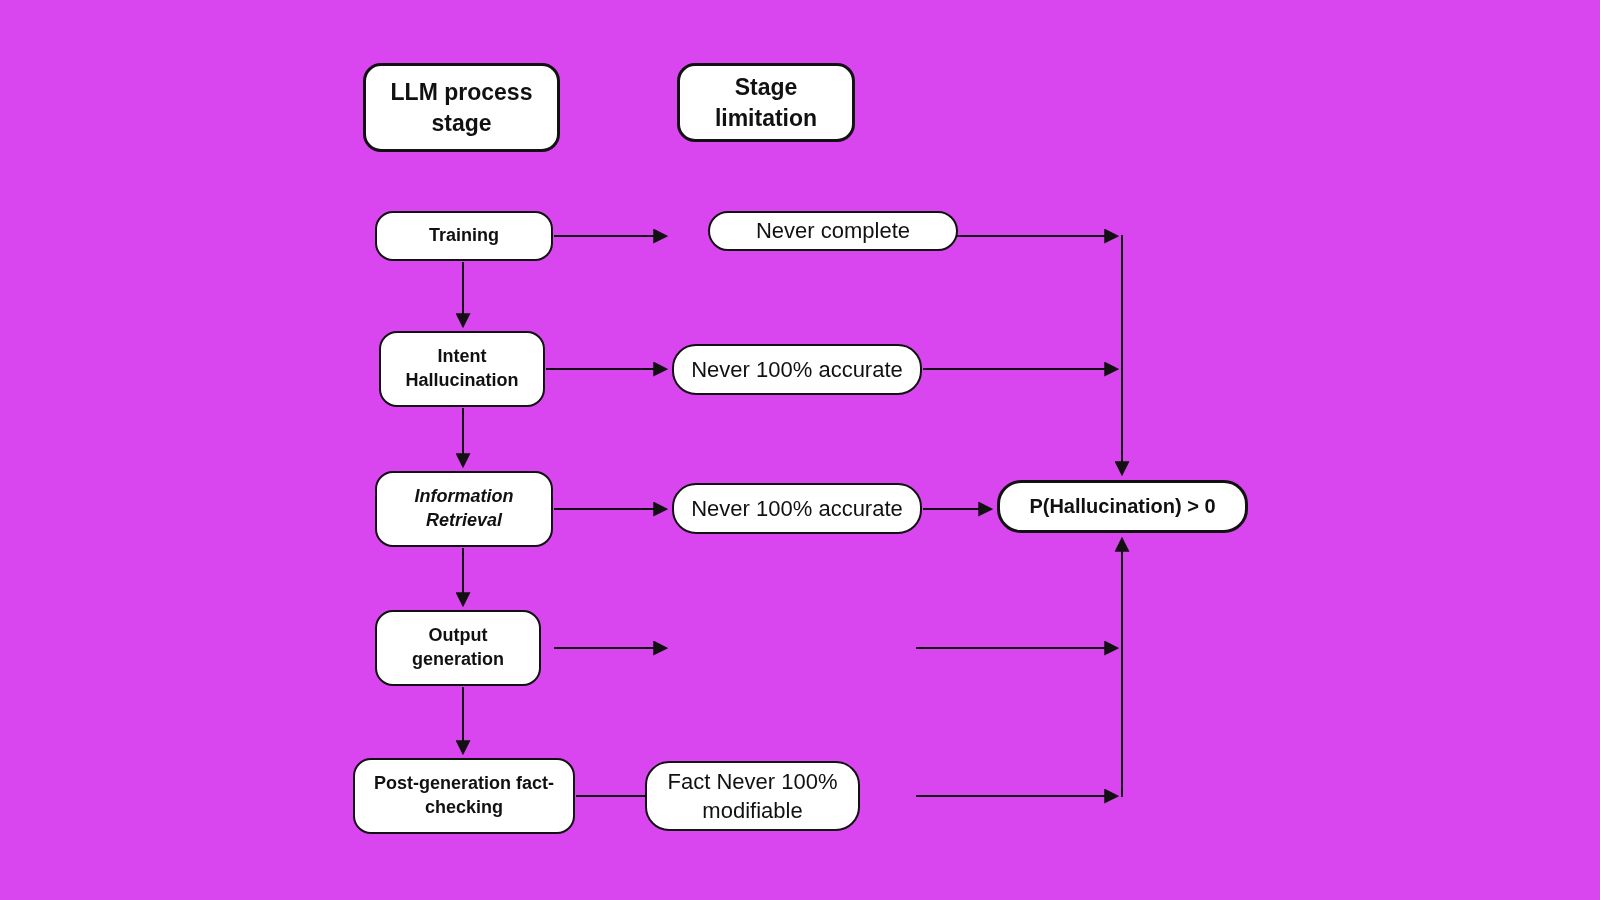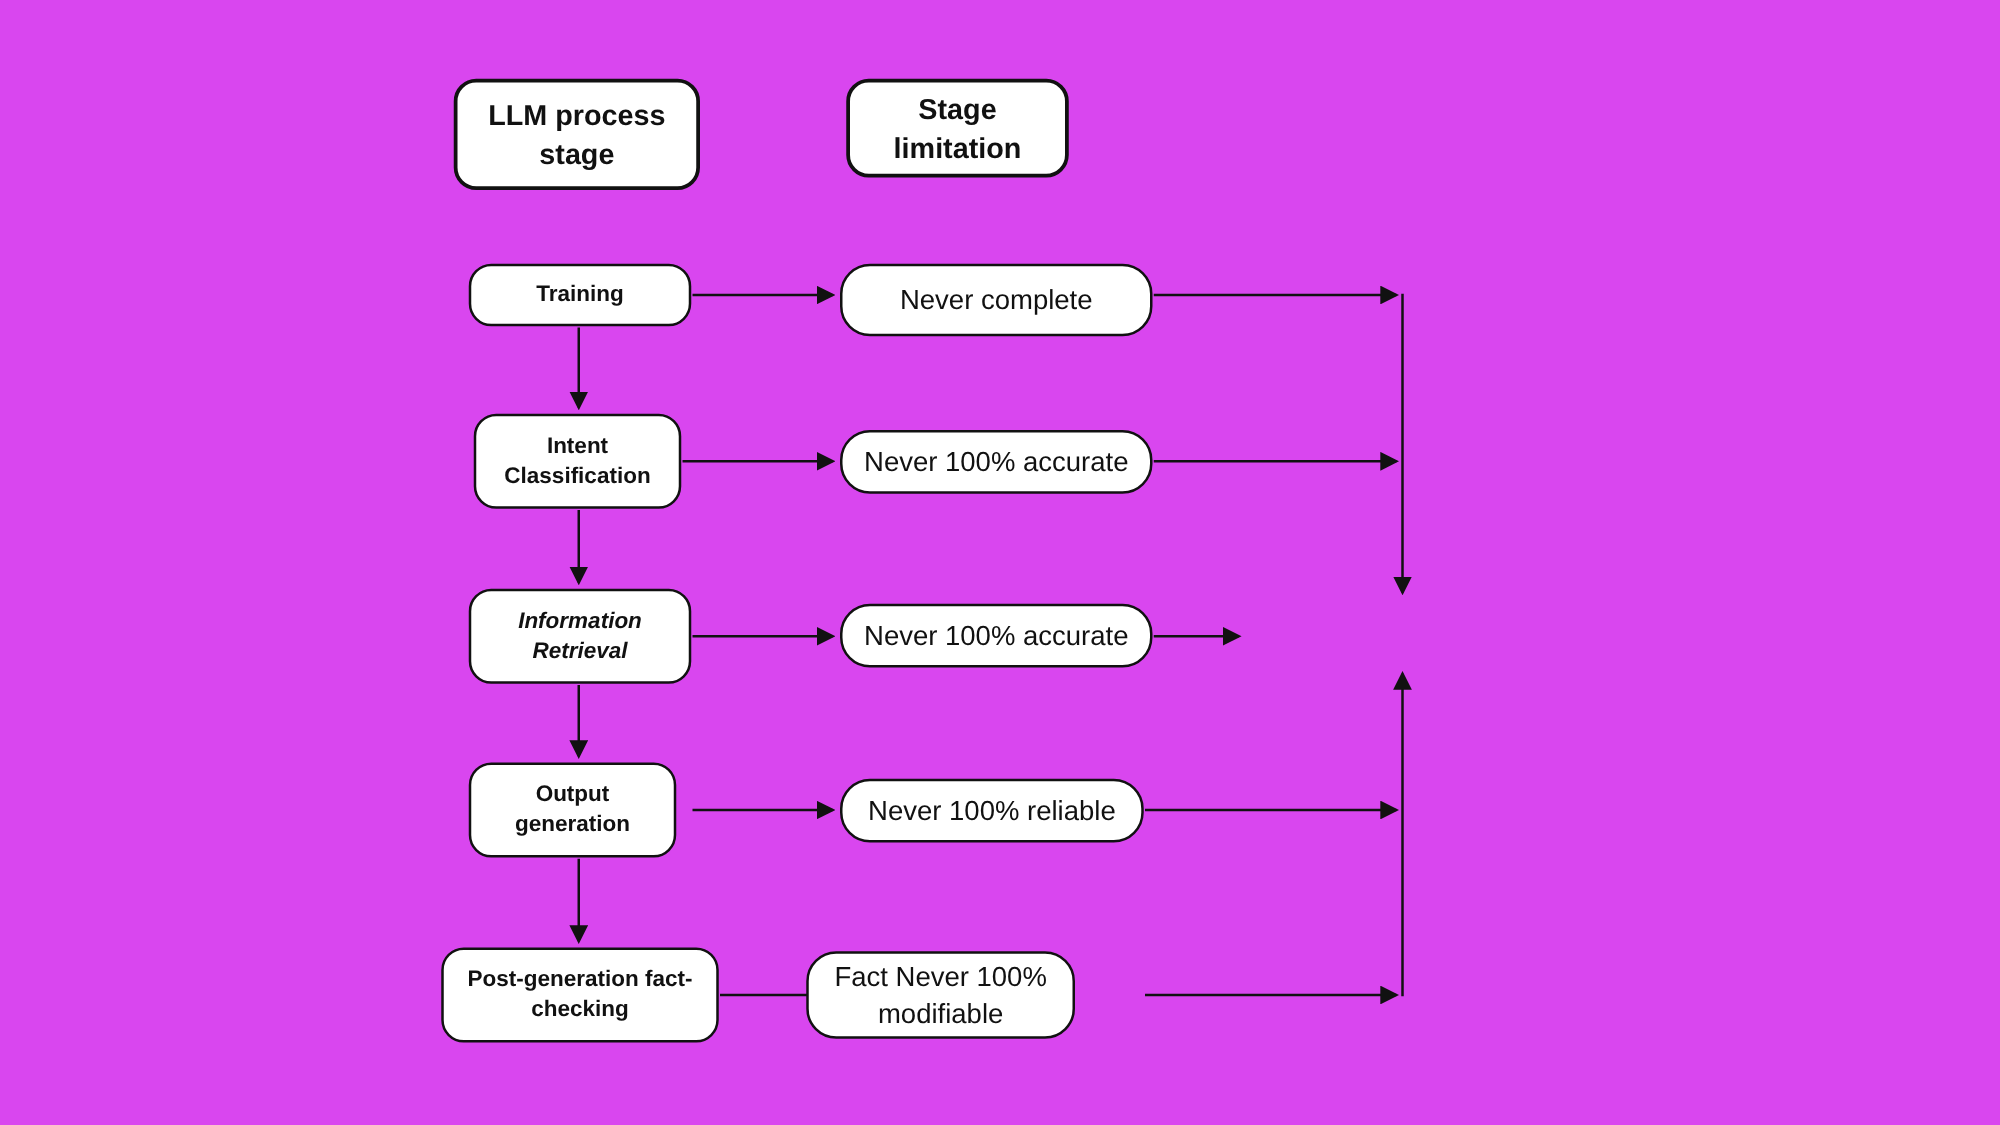--- a/index.html
+++ b/index.html
@@ -65,21 +65,21 @@
   
   #hdr-stage  { left: 363px; top: 63px; width: 197px; height: 89px; }
   #hdr-limit  { left: 677px; top: 63px; width: 178px; height: 79px; }
   
   #stage-0 { left: 375px; top: 211px; width: 178px; height: 50px; }
   #stage-1 { left: 379px; top: 331px; width: 166px; height: 76px; }
   #stage-2 { left: 375px; top: 471px; width: 178px; height: 76px; font-style: italic; }
   #stage-3 { left: 375px; top: 610px; width: 166px; height: 76px; }
   #stage-4 { left: 353px; top: 758px; width: 222px; height: 76px; }
   
-  #limit-0 { left: 672px; top: 211px; width: 250px; height: 58px; }
+  #limit-0 { left: 708px; top: 211px; width: 250px; height: 40px; }
   #limit-1 { left: 672px; top: 344px; width: 250px; height: 51px; }
   #limit-2 { left: 672px; top: 483px; width: 250px; height: 51px; }
   #limit-3 { left: 672px; top: 623px; width: 243px; height: 51px; }
   #limit-4 { left: 645px; top: 761px; width: 215px; height: 70px; }
   
   #result-box { left: 997px; top: 480px; width: 251px; height: 53px; }
 </style>
 </head>
 <body>
 
@@ -110,25 +110,25 @@
     <line x1="916" y1="796" x2="1117" y2="796" marker-end="url(#ah)"></line>
 
     <line x1="1122" y1="235" x2="1122" y2="474" marker-end="url(#ah)"></line>
     <line x1="1122" y1="797" x2="1122" y2="539" marker-end="url(#ah)"></line>
   </svg>
 
   <div class="box header-box" id="hdr-stage">LLM process stage</div>
   <div class="box header-box" id="hdr-limit">Stage limitation</div>
 
   <div class="box stage-box" id="stage-0">Training</div>
-  <div class="box stage-box" id="stage-1">Intent Classification</div>
+  <div class="box stage-box" id="stage-1">Intent Hallucination</div>
   <div class="box stage-box" id="stage-2">Information Retrieval</div>
   <div class="box stage-box" id="stage-3">Output generation</div>
   <div class="box stage-box" id="stage-4">Post-generation fact-checking</div>
 
   <div class="box limit-box" id="limit-0">Never complete</div>
   <div class="box limit-box" id="limit-1">Never 100% accurate</div>
   <div class="box limit-box" id="limit-2">Never 100% accurate</div>
-  <div class="box limit-box" id="limit-3">Never 100% reliable</div>
   <div class="box limit-box" id="limit-4">Fact Never 100% modifiable</div>
 
+  <div class="box result-box" id="result-box">P(Hallucination) &gt; 0</div>
 
 </div>
 
 </body></html>

